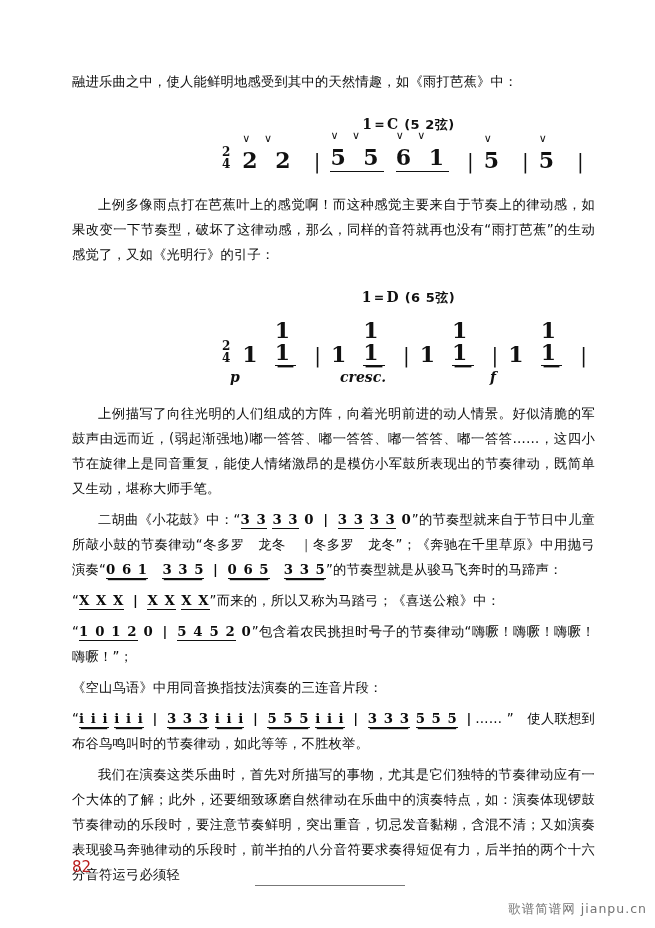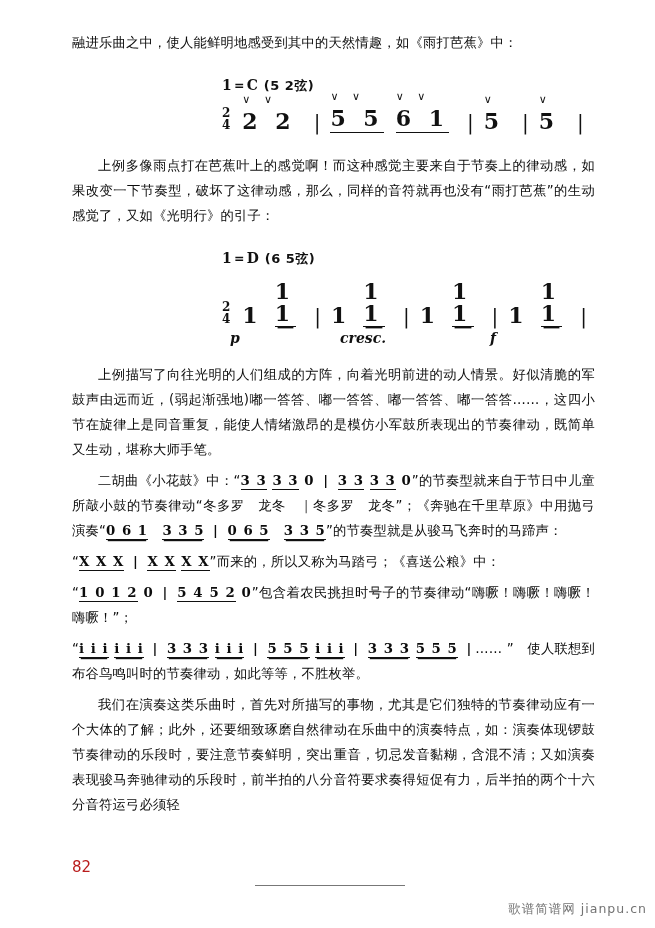--- a/index.html
+++ b/index.html
@@ -13,21 +13,21 @@
     font-family: "DejaVu Sans", sans-serif;
     color: #111;
     position: relative;
     overflow: hidden;
   }
   .page {
     position: relative;
     width: 655px;
     height: 928px;
     box-sizing: border-box;
-    padding: 31px 60px 40px 72px;
+    padding: 70px 60px 40px 72px;
   }
   p.body-text {
     font-family: "DejaVu Sans", sans-serif;
     font-size: 13.3px;
     line-height: 1.88;
     margin: 0 0 6px 0;
     text-align: justify;
     letter-spacing: 0.2px;
     color: #0c0c0c;
   }
@@ -40,20 +40,21 @@
   
   .music-block {
     margin: 4px 0 4px 0;
   }
   .key-line {
     font-family: "DejaVu Serif", serif;
     font-size: 14px;
     font-weight: bold;
     margin-left: 150px;
     letter-spacing: 0.5px;
+    text-align: center;
   }
   .key-line .string {
     font-family: "DejaVu Sans", sans-serif;
     font-size: 13px;
   }
   .staff-row {
     display: flex;
     align-items: flex-end;
     margin-left: 150px;
     margin-top: 12px;
@@ -285,20 +286,21 @@
   </p>
 
   <p class="body-text">
     <span>“</span><span class="inline-notation"><span class="ul1">Ⅹ Ⅹ Ⅹ</span> <span class="vbar">|</span> <span class="ul1">Ⅹ Ⅹ</span> <span class="ul1">Ⅹ Ⅹ</span></span><span>”而来的，所以又称为马踏弓；《喜送公粮》中：</span>
   </p>
 
   <p class="body-text">
     <span>“</span><span class="inline-notation"><span class="ul1">1 0 1 2</span> 0 <span class="vbar">|</span> <span class="ul1">5 4 5 2</span> 0</span><span>”包含着农民挑担时号子的节奏律动“嗨噘！嗨噘！嗨噘！嗨噘！”；</span>
   </p>
 
+  <p class="body-text">《空山鸟语》中用同音换指技法演奏的三连音片段：</p>
 
   <p class="body-text">
     <span>“</span><span class="inline-notation"><span class="ul2">i i i</span> <span class="ul2">i i i</span> <span class="vbar">|</span> <span class="ul2">3 3 3</span> <span class="ul2">i i i</span> <span class="vbar">|</span> <span class="ul2">5 5 5</span> <span class="ul2">i i i</span> <span class="vbar">|</span> <span class="ul2">3 3 3</span> <span class="ul2">5 5 5</span> <span class="vbar">|</span></span><span>…… ”　使人联想到布谷鸟鸣叫时的节奏律动，如此等等，不胜枚举。</span>
   </p>
 
   <p class="body-text indent">我们在演奏这类乐曲时，首先对所描写的事物，尤其是它们独特的节奏律动应有一个大体的了解；此外，还要细致琢磨自然律动在乐曲中的演奏特点，如：演奏体现锣鼓节奏律动的乐段时，要注意节奏鲜明，突出重音，切忌发音黏糊，含混不清；又如演奏表现骏马奔驰律动的乐段时，前半拍的八分音符要求奏得短促有力，后半拍的两个十六分音符运弓必须轻</p>
 
   <div class="page-number">82</div>
   <div class="footer-rule"></div>
   <div class="watermark">歌谱简谱网 jianpu.cn</div>

